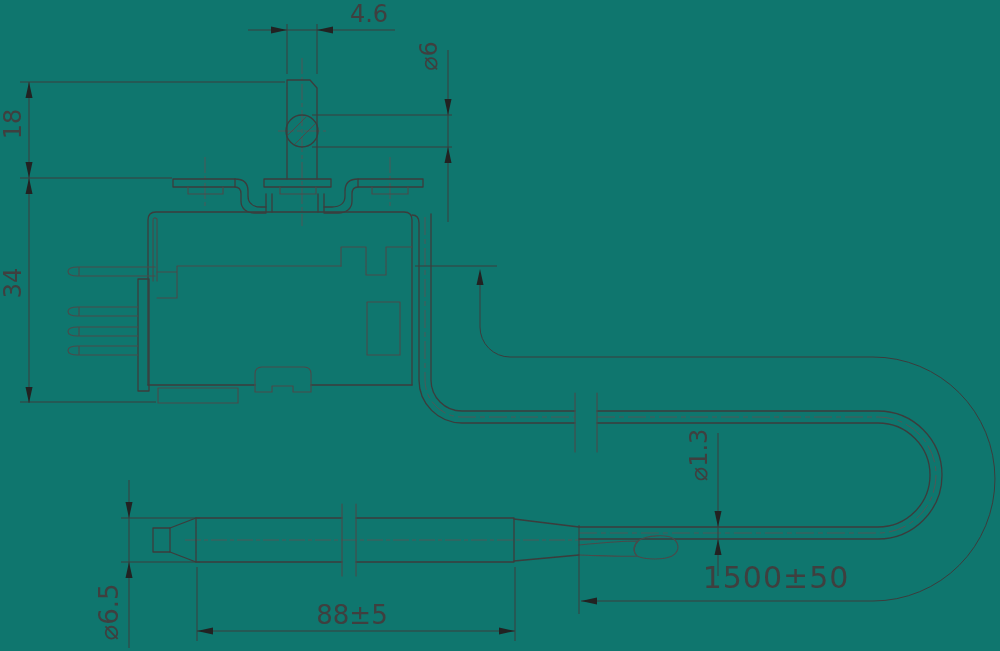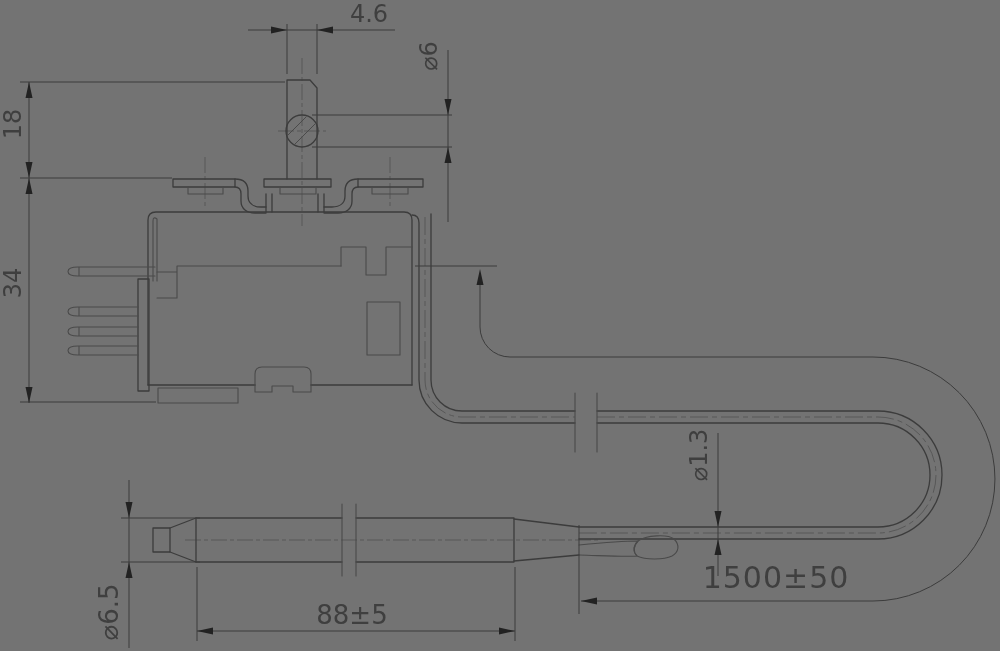--- a/index.html
+++ b/index.html
@@ -1,16 +1,16 @@
 <!DOCTYPE html>
 <html><head>
 <meta charset="utf-8">
 <style>
   html,body{margin:0;padding:0;background:#fff;}
-  #stage{position:relative;width:1000px;height:651px;background:#737373;overflow:hidden;
+  #stage{position:relative;width:1000px;height:651px;background:#0f766e;overflow:hidden;
          font-family:"Liberation Sans",sans-serif;}
   svg{position:absolute;left:0;top:0;}
   .ol  {fill:none;stroke:#3c3c3c;stroke-width:1.3;stroke-linecap:round;stroke-linejoin:round;}
   .ol2 {fill:none;stroke:#4a4a4a;stroke-width:1.1;stroke-linecap:round;stroke-linejoin:round;}
   .cl  {fill:none;stroke:#555;stroke-width:0.9;stroke-dasharray:16 3 4 3;}
   .tcl {fill:none;stroke:#555;stroke-width:0.9;stroke-dasharray:18 4 5 4;}
   .dim {fill:none;stroke:#3c3c3c;stroke-width:1;}
   .ah  {fill:#222;stroke:none;}
   .hatch{fill:none;stroke:#4a4a4a;stroke-width:1;}
   text {fill:#3f3f3f;font-family:"DejaVu Sans","Liberation Sans",sans-serif;}

